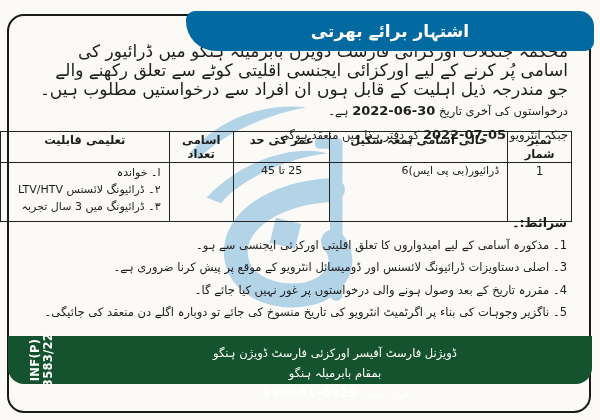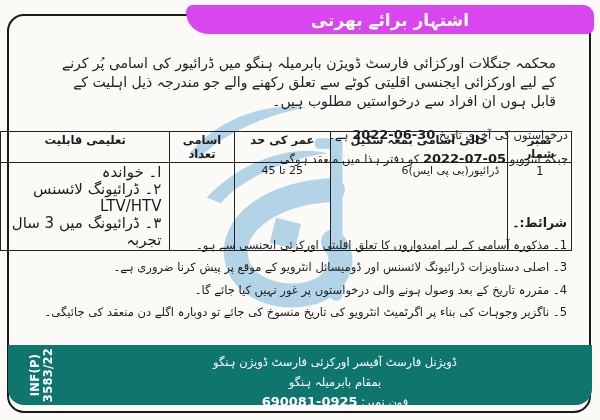--- a/index.html
+++ b/index.html
@@ -16,63 +16,63 @@
 
   
   .outer-border{
     position:absolute;left:7px;top:14px;width:584px;height:399px;
     border:2.5px solid #1a1a1a;border-radius:17px;
     box-sizing:border-box;z-index:1;pointer-events:none;
   }
 
   
   .title-bar{
-    position:absolute;left:186px;top:5px;width:408px;height:29px;
-    background:#d946ef;border-radius:9px 15px 9px 30px;
+    position:absolute;left:186px;top:11px;width:408px;height:40px;
+    background:#0369a1;border-radius:9px 15px 9px 30px;
     z-index:3;display:flex;align-items:center;justify-content:center;
   }
   .title-bar .title-text{
     color:#ffffff;font-weight:bold;font-size:17px;direction:rtl;
     letter-spacing:.5px;
   }
 
   .content{position:absolute;inset:0;z-index:2;direction:rtl;}
 
   .intro{position:absolute;top:42px;right:32px;left:34px;text-align:right;}
-  .intro .body-par{font-size:14px;line-height:19px;margin:12px;text-align:right;}
+  .intro .body-par{font-size:17px;line-height:19px;margin:0;text-align:right;}
   .date-line{font-size:11.5px;line-height:24px;}
   .date-num{font-weight:bold;font-size:13px;letter-spacing:.3px;}
 
   table.vacancy-table{
     position:absolute;top:131px;right:28px;
     border-collapse:collapse;direction:rtl;background:transparent;
   }
   .vacancy-table th,.vacancy-table td{
     border:1.4px solid #222;padding:1px 8px;
     font-size:11px;vertical-align:top;
   }
   .vacancy-table th{font-weight:bold;height:18px;text-align:center;font-size:11.5px;}
   .col-serial{width:48px;text-align:center;}
   .col-post{width:170px;}
   .col-age{width:84px;text-align:center;}
   .col-count{width:48px;}
   .col-qual{width:160px;}
   .vacancy-table td{height:56px;}
   td.cell-serial{text-align:center;font-size:12px;}
   td.cell-age{text-align:center;border-radius:11px;}
-  .qual-line{display:block;font-size:15px;line-height:17px;text-align:right;}
+  .qual-line{display:block;font-size:11px;line-height:17px;text-align:right;}
 
   .conditions{position:absolute;top:212px;right:33px;left:30px;text-align:right;}
   .cond-heading{font-weight:bold;font-size:12.5px;line-height:22px;}
   .cond-item{font-size:11.5px;line-height:22.3px;white-space:nowrap;}
 
   
   .footer-bar{
-    position:absolute;left:8px;top:345px;width:584px;height:60px;
-    background:#0f766e;border-radius:0 0 16px 16px;z-index:3;
+    position:absolute;left:8px;top:336px;width:584px;height:48px;
+    background:#14532d;border-radius:0 0 16px 16px;z-index:3;
     color:#fff;direction:rtl;
   }
   .footer-text{
     padding:7px 0 0 70px;text-align:center;
   }
   .footer-line{font-size:11.5px;line-height:20px;}
   .footer-phone .date-num{font-size:13px;}
   .inf-ref{
     position:absolute;left:6px;top:50%;
     transform:translateY(-50%) rotate(-90deg);

